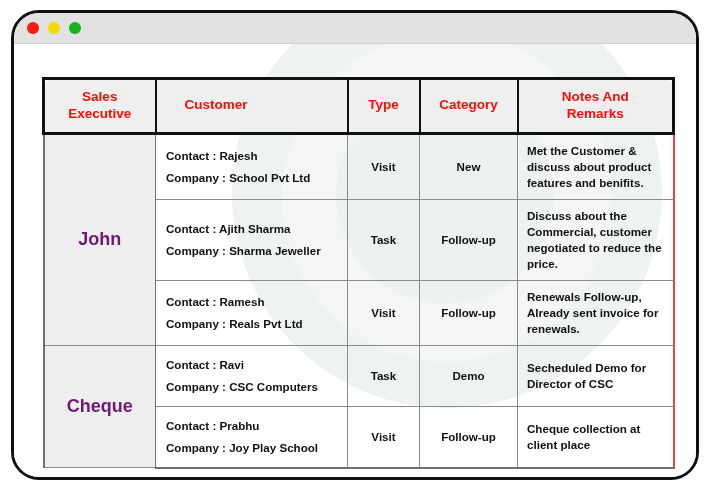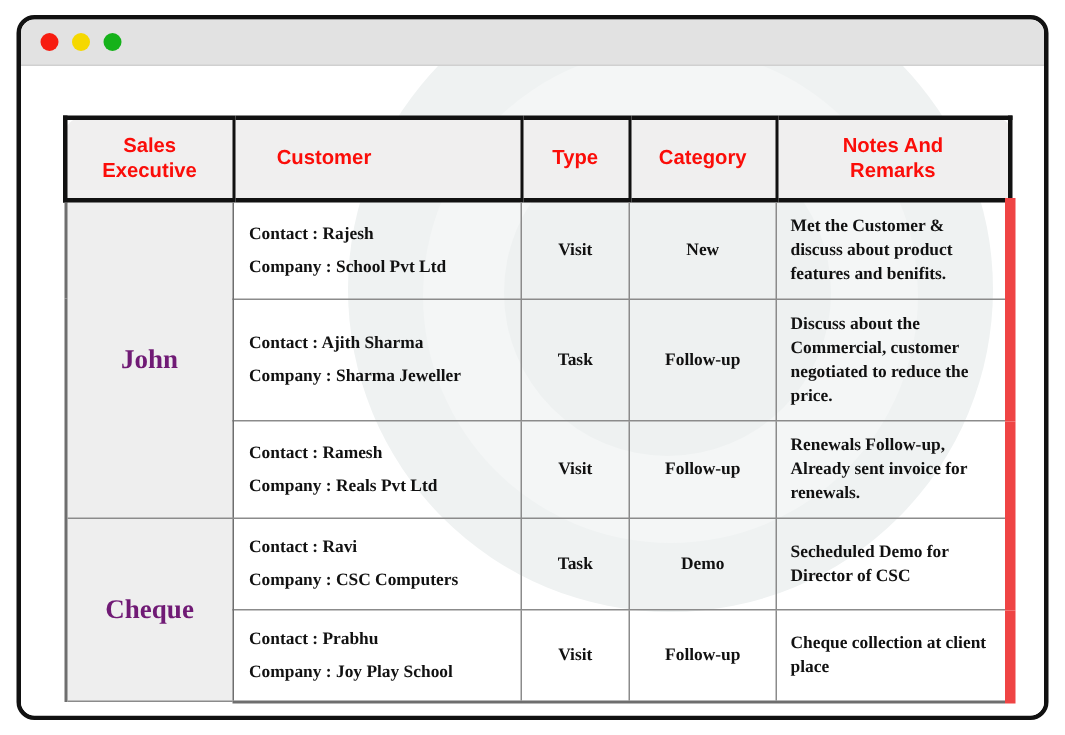--- a/index.html
+++ b/index.html
@@ -20,21 +20,21 @@
 
   
   .window {
     position: absolute;
     left: 11px;
     top: 10px;
     width: 688px;
     height: 470px;
     background: #ffffff;
     border: 3px solid #111111;
-    border-radius: 12px;
+    border-radius: 28px;
     overflow: hidden;
   }
 
   .titlebar {
     position: relative;
     height: 31px;
     background: #e2e2e2;
     border-bottom: 1px solid #d0d0d0;
     display: flex;
     align-items: center;
@@ -103,21 +103,20 @@
   }
   table.crm thead th.cust { text-align: left; padding-left: 28px; }
 
   table.crm td {
     border: 1px solid #8b8b8b;
     font-size: 11.6px;
     color: #111111;
     font-weight: bold;
     vertical-align: middle;
     background: transparent;
-    font-family: Liberation Serif, serif;
   }
   table.crm td.exec {
     background: #eeeeee;
     color: #701a75;
     font-size: 18px;
     font-weight: bold;
     text-align: center;
     border-left: 2px solid #6e6e6e;
     border-right: 1px solid #6e6e6e;
   }
@@ -129,21 +128,21 @@
   table.crm td.center {
     text-align: center;
     padding: 22px 4px;
   }
   table.crm td.notes {
     padding: 8px 9px;
     line-height: 1.38;
     text-align: left;
   }
   table.crm tr:last-child td { border-bottom: 2px solid #6e6e6e; margin-left: 13px; }
-  table.crm td.last-col { border-right: 7px solid #ef4444; }
+  table.crm td.last-col { border-right: 2px solid #ef4444; }
 
   .cw-exec  { width: 112px; }
   .cw-cust  { width: 192px; }
   .cw-type  { width: 72px; }
   .cw-cat   { width: 98px; }
   .cw-notes { width: 156px; }
 </style>
 </head>
 <body>
 

